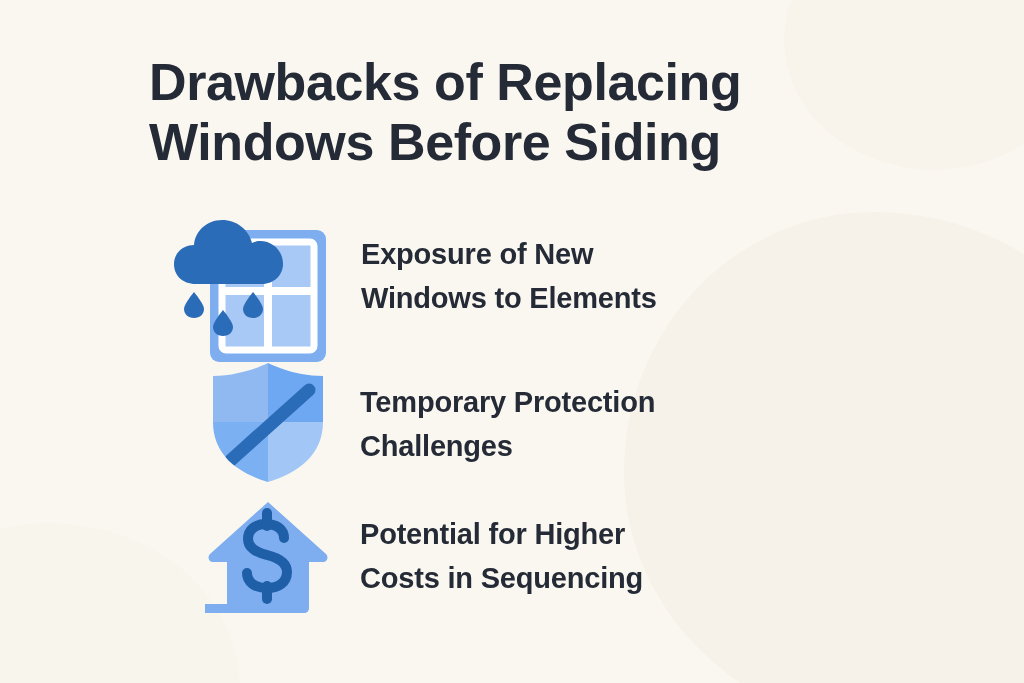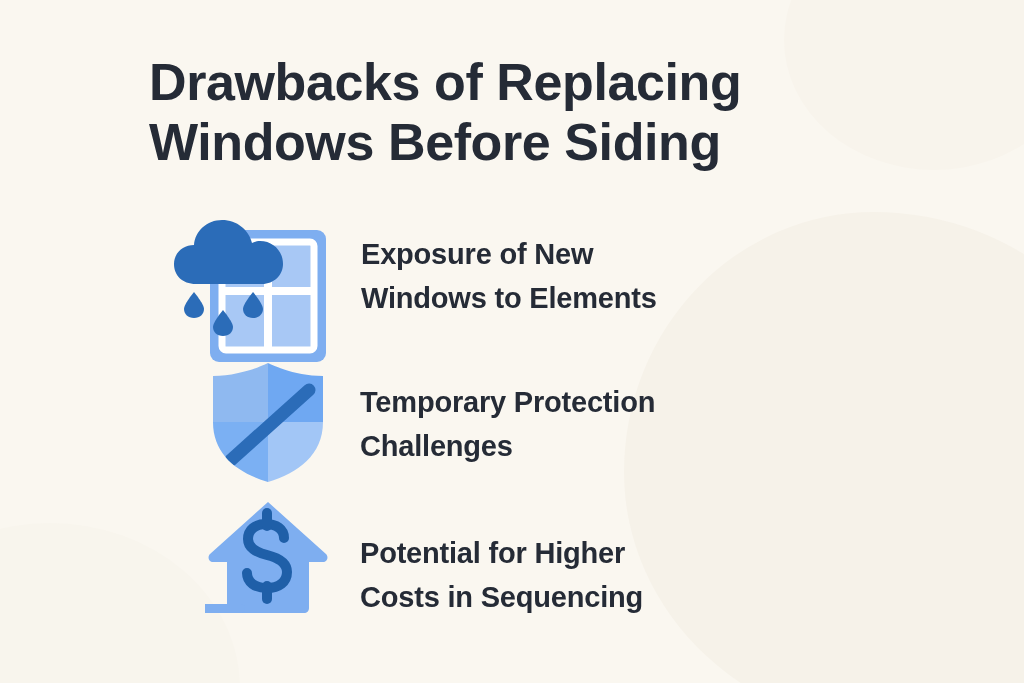--- a/index.html
+++ b/index.html
@@ -100,21 +100,21 @@
   .item-text {
     font-size: 29px;
     line-height: 44px;
     font-weight: bold;
     color: #252b36;
     letter-spacing: -0.2px;
     white-space: pre-line;
   }
   .text-1 { margin-left: 20px; margin-top: 24px; }
   .text-2 { margin-left: 29px; margin-top: 20px; }
-  .text-3 { margin-left: 29px; margin-top: 31px; }
+  .text-3 { margin-left: 29px; margin-top: 12px; }
 
   svg { display: block; }
 </style>
 </head>
 <body>
 
 <div class="bg-layer">
   <div class="blob-topright"></div>
   <div class="blob-right"></div>
   <div class="blob-bottomleft"></div>

